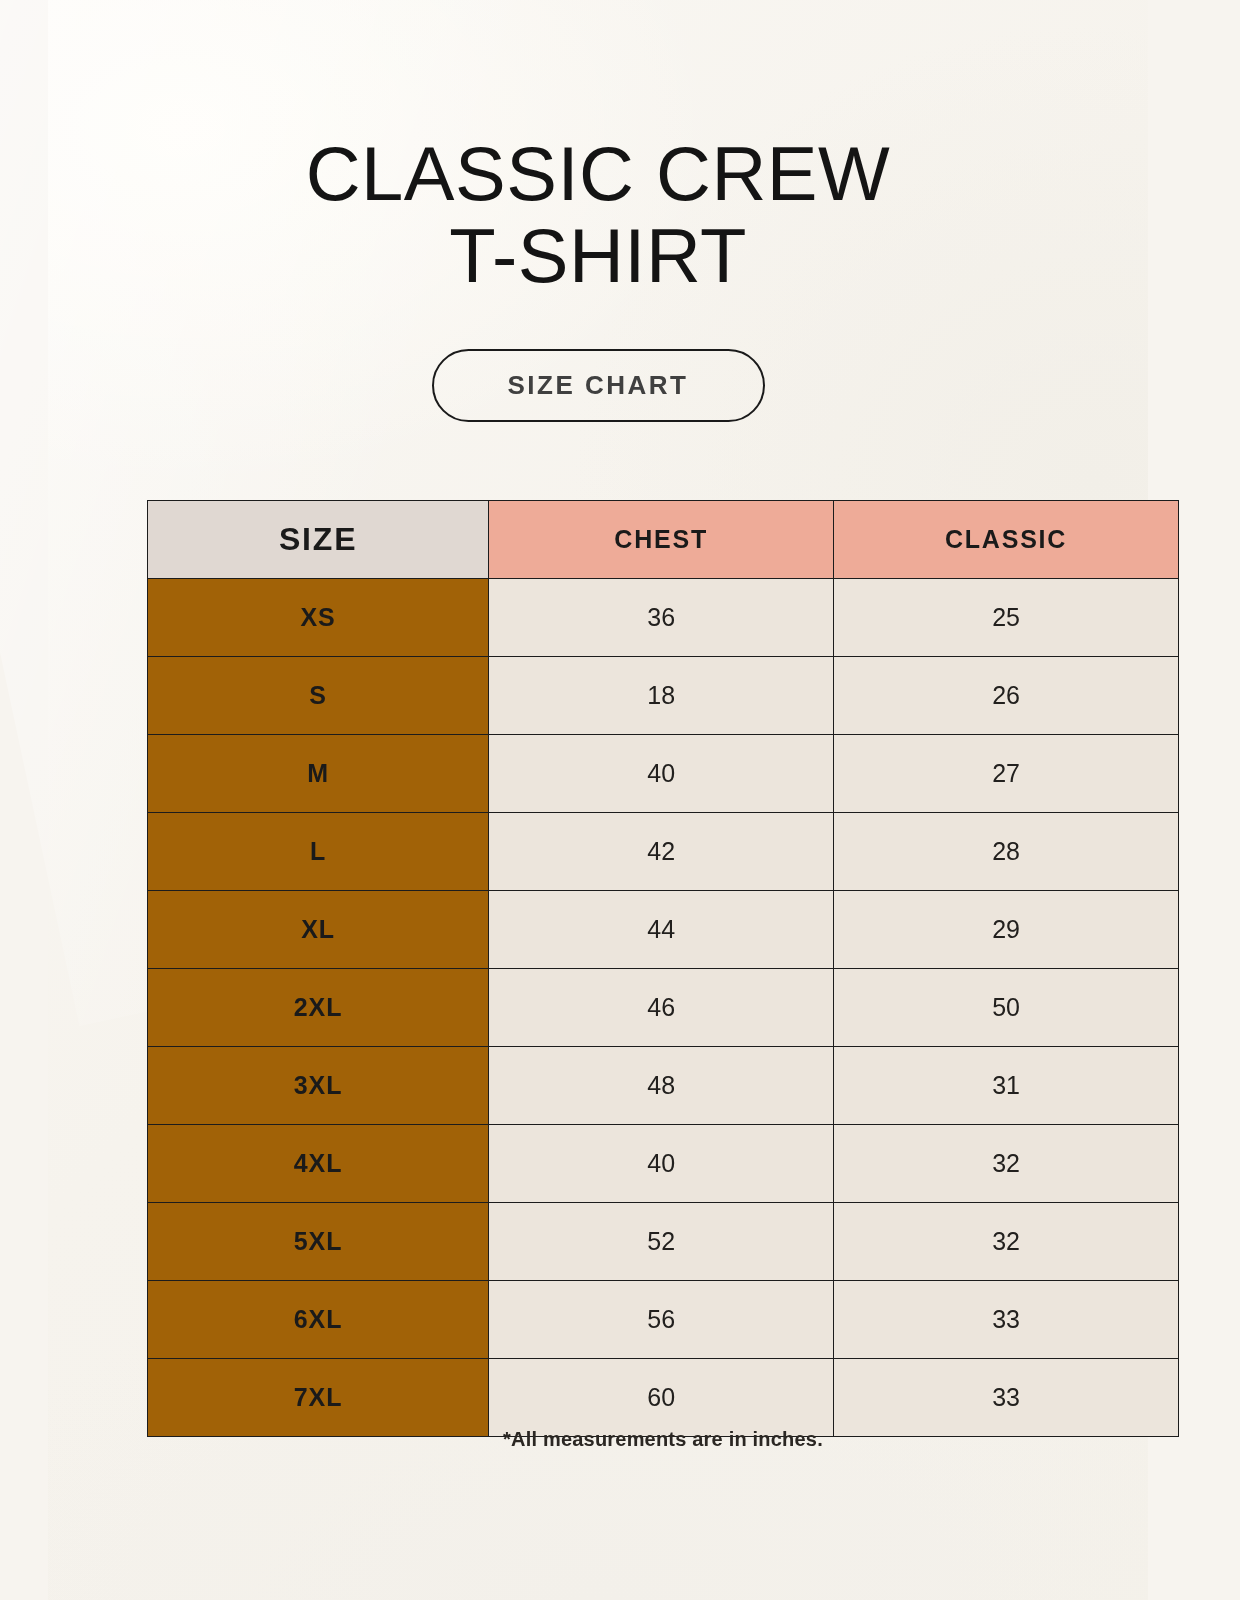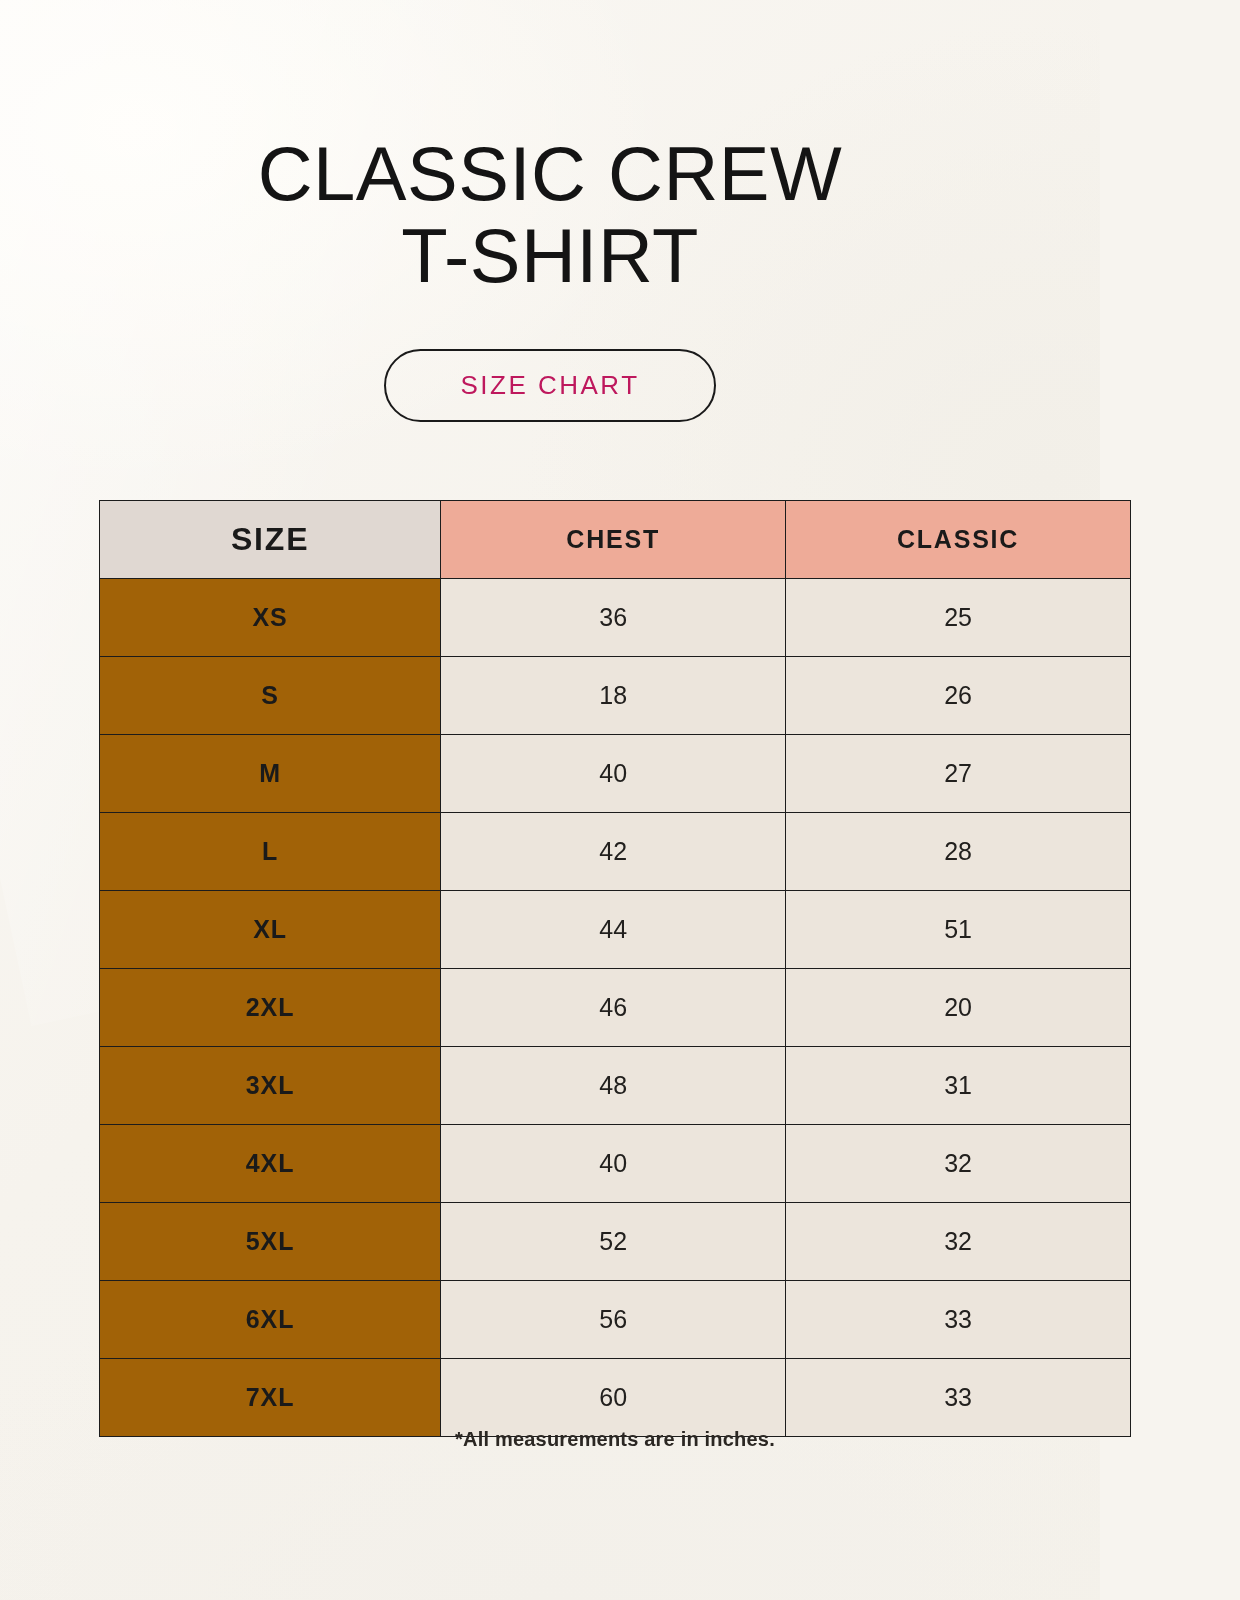--- a/index.html
+++ b/index.html
@@ -34,20 +34,21 @@
     width: 70%;
     height: 80%;
     background: linear-gradient(120deg, rgba(255,255,255,0.75), rgba(255,255,255,0) 60%);
     transform: rotate(-12deg);
   }
   .page {
     position: relative;
     width: 1100px;
     height: 1600px;
     box-sizing: border-box;
+    margin-left: 48px;
   }
   .title {
     position: absolute;
     top: 82px;
     left: 0;
     width: 100%;
     text-align: center;
     font-size: 76px;
     line-height: 1.08;
     letter-spacing: 0.5px;
@@ -61,24 +62,24 @@
     left: 0;
     width: 100%;
     display: flex;
     justify-content: center;
   }
   .badge {
     border: 2px solid #1a1a1a;
     border-radius: 40px;
     padding: 19px 74px;
     font-size: 26px;
-    font-weight: 400;
+    font-weight: 700;
     letter-spacing: 2.5px;
     background: transparent;
-    color: #be185d;
+    color: #404040;
   }
   .table-wrap {
     position: absolute;
     top: 500px;
     left: 99px;
     width: 1032px;
   }
   table.size-table {
     border-collapse: collapse;
     width: 100%;
@@ -176,26 +177,26 @@
           <td class="cell-val">27</td>
         </tr>
         <tr>
           <td class="cell-size">L</td>
           <td class="cell-val">42</td>
           <td class="cell-val">28</td>
         </tr>
         <tr>
           <td class="cell-size">XL</td>
           <td class="cell-val">44</td>
-          <td class="cell-val">51</td>
+          <td class="cell-val">29</td>
         </tr>
         <tr>
           <td class="cell-size">2XL</td>
           <td class="cell-val">46</td>
-          <td class="cell-val">20</td>
+          <td class="cell-val">50</td>
         </tr>
         <tr>
           <td class="cell-size">3XL</td>
           <td class="cell-val">48</td>
           <td class="cell-val">31</td>
         </tr>
         <tr>
           <td class="cell-size">4XL</td>
           <td class="cell-val">40</td>
           <td class="cell-val">32</td>

